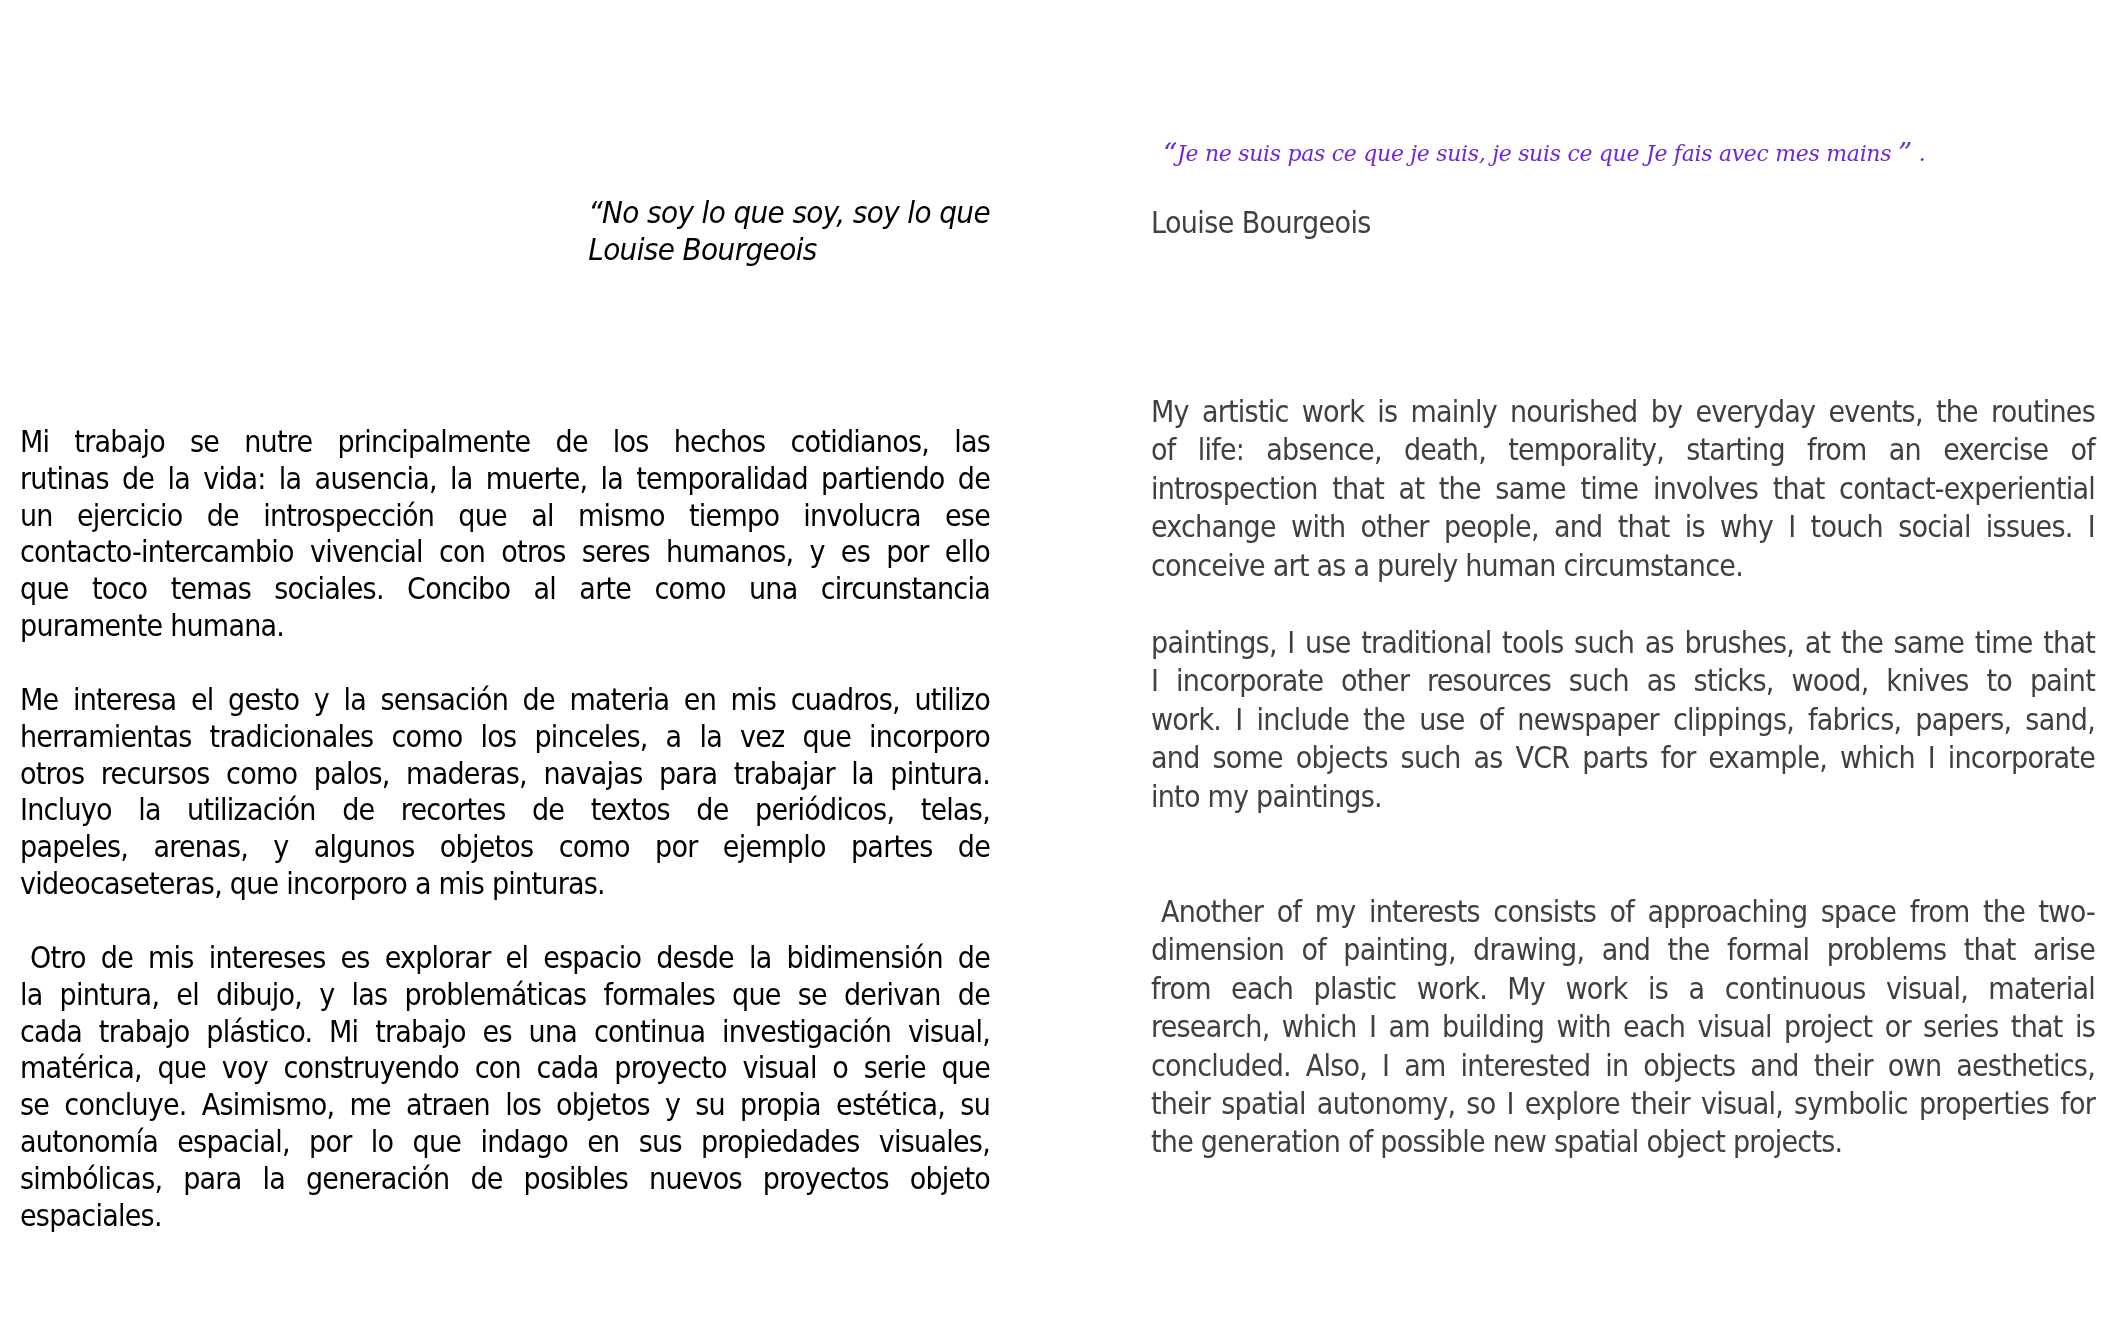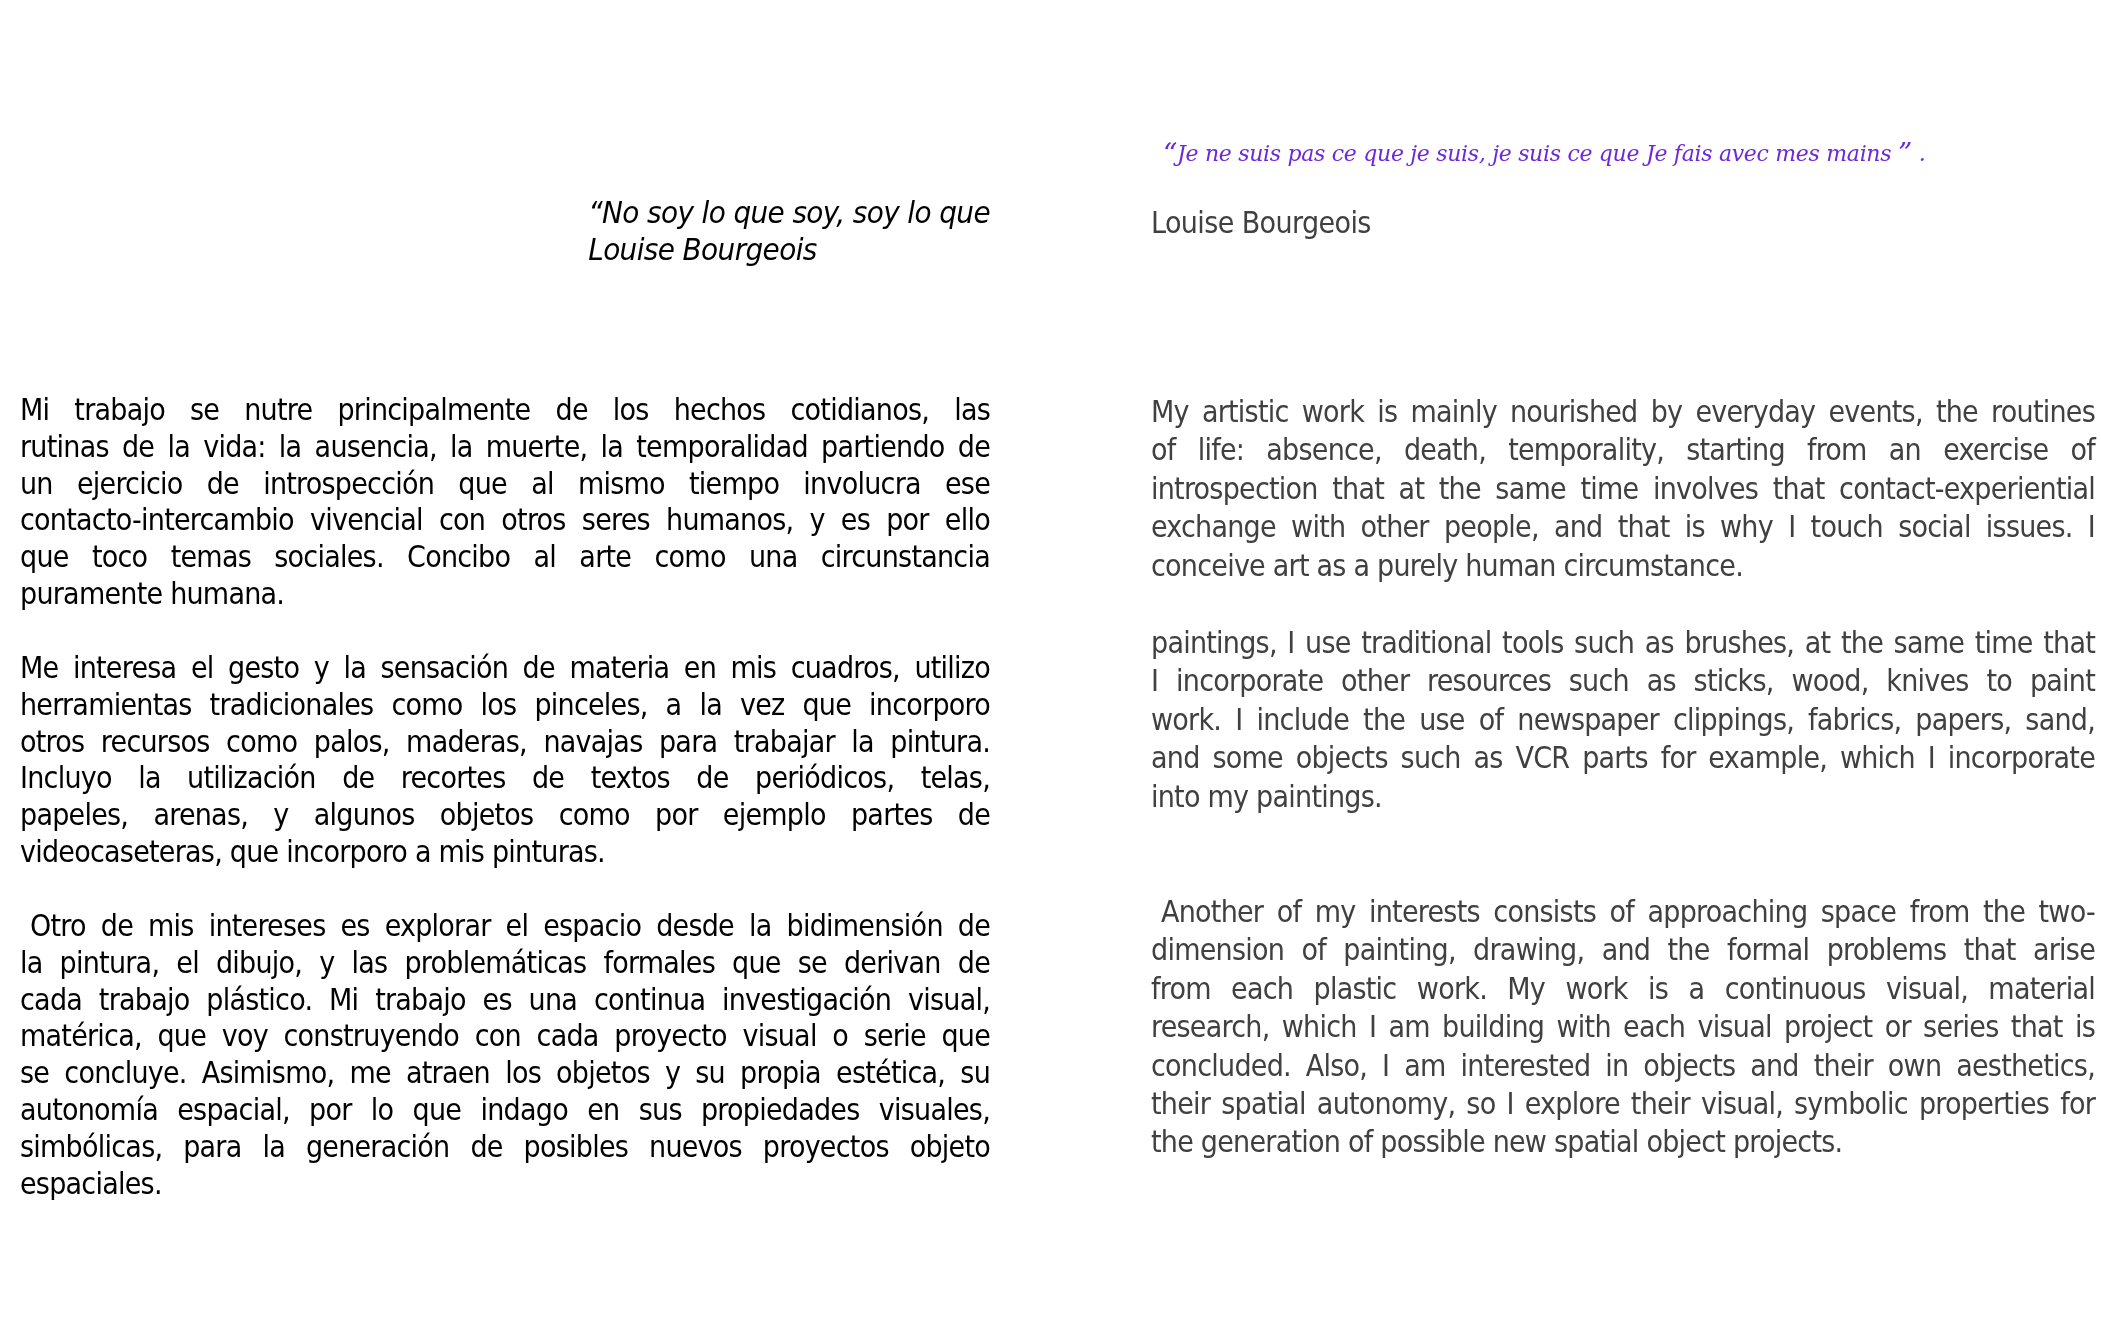--- a/index.html
+++ b/index.html
@@ -72,21 +72,21 @@
   .para .line {
     display: block;
     text-align: justify;
     text-align-last: justify;
     white-space: nowrap;
     height: 1em;
   }
   .para .line.last {
     text-align-last: left;
   }
-  .left-col .para { line-height: 36.8px; }
+  .left-col .para { line-height: 36.8px; margin-top: 32px; }
   .left-col .para .line { height: 36.8px; line-height: 36.8px; }
   .right-col .para { line-height: 38.4px; }
   .right-col .para .line { height: 38.4px; line-height: 38.4px; }
 
   .lp1 { top: 392px; }
   .lp2 { top: 650px; }
   .lp3 { top: 908px; }
   .rp1 { top: 393px; }
   .rp2 { top: 624px; }
   .rp3 { top: 893px; }

